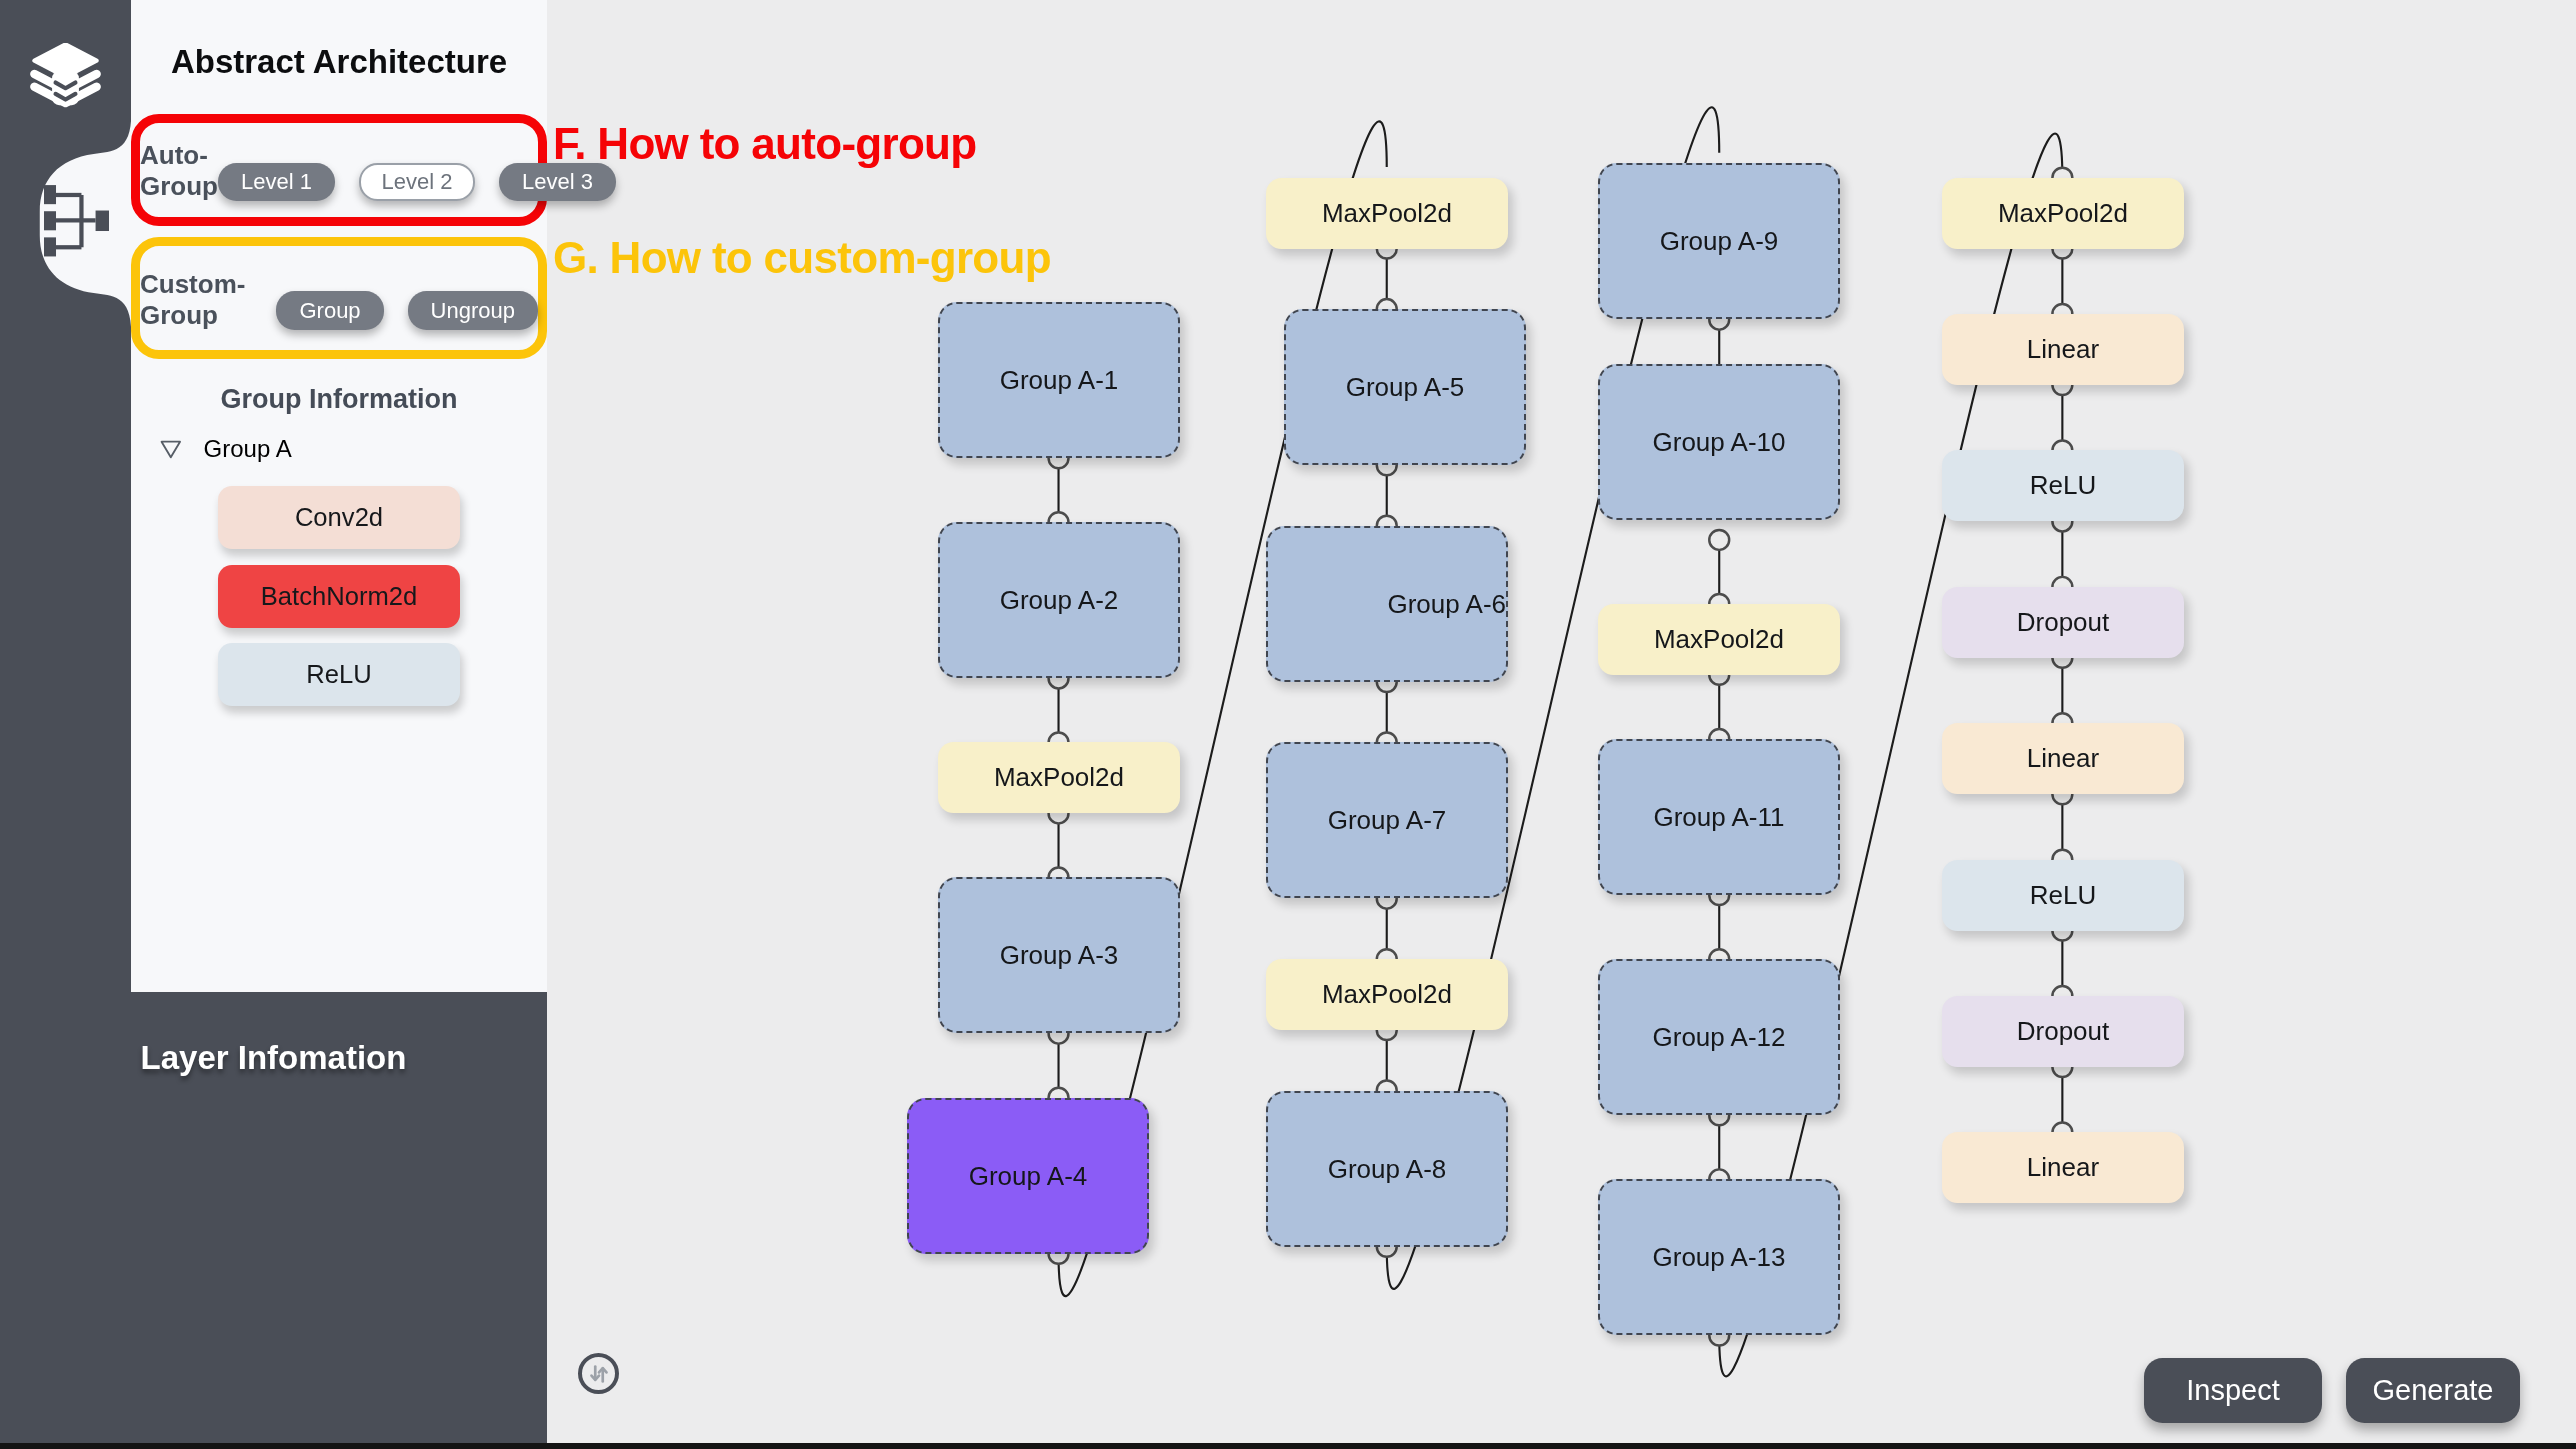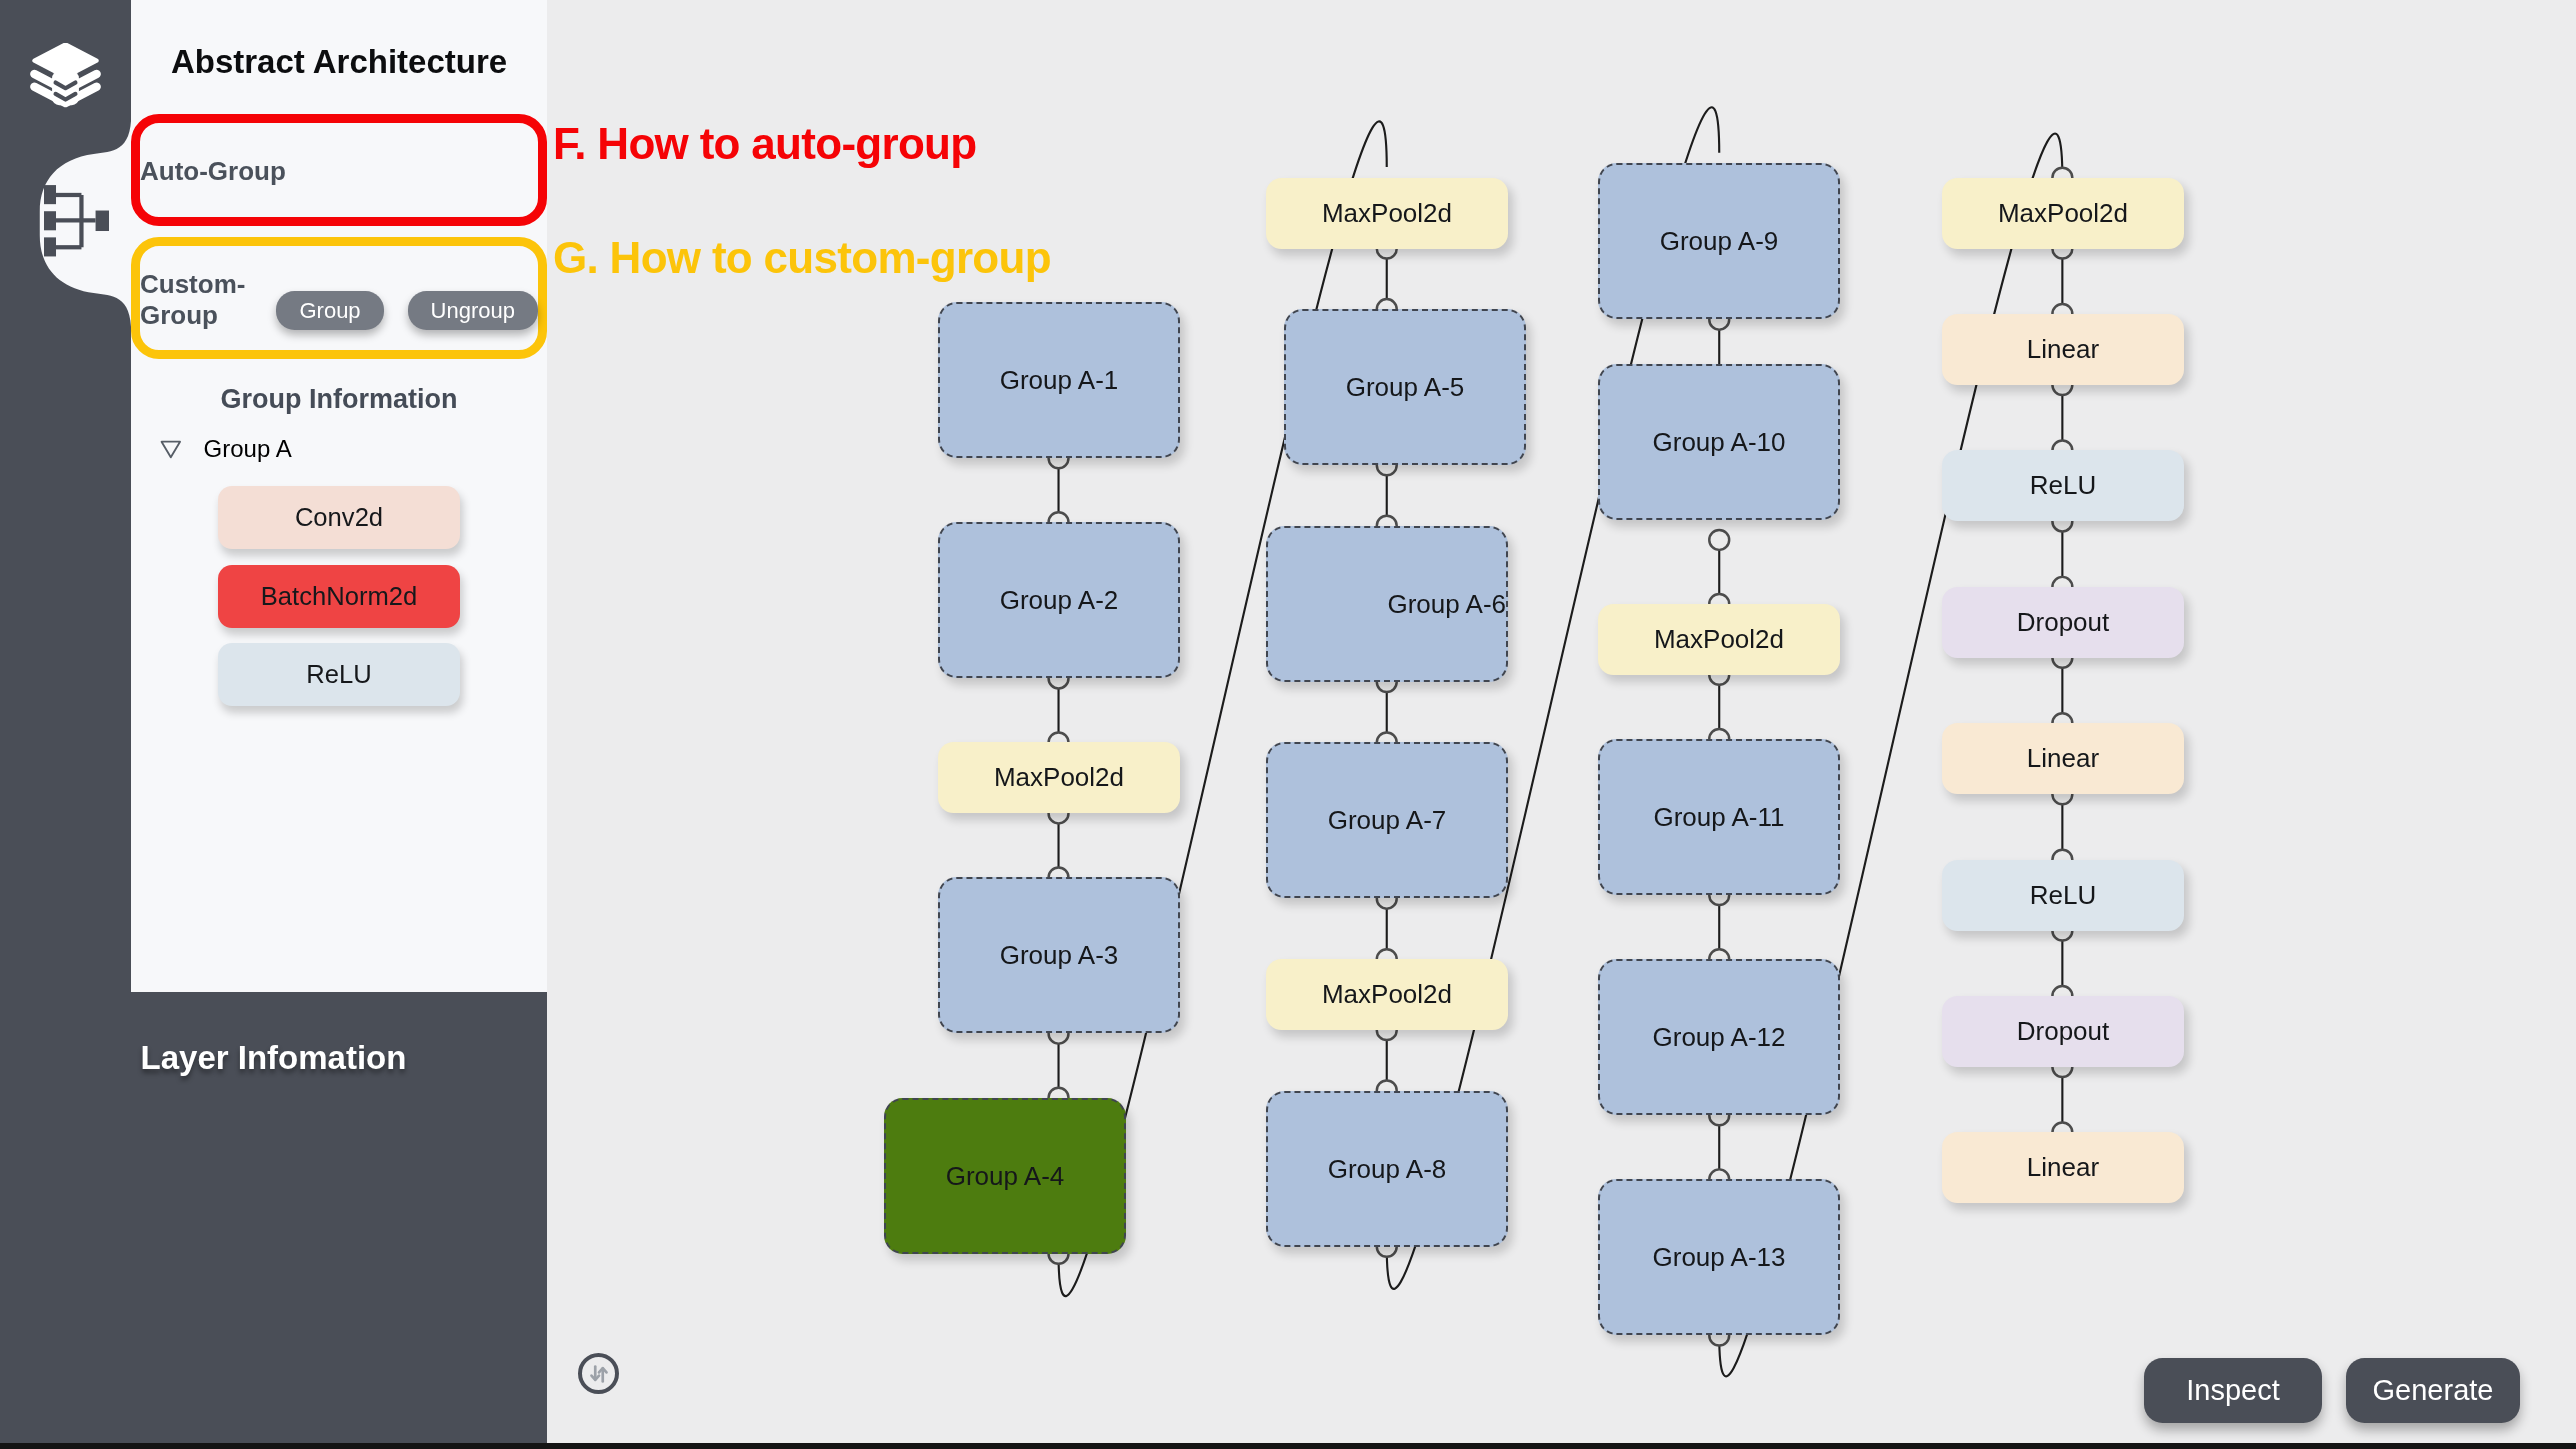--- a/index.html
+++ b/index.html
@@ -135,21 +135,21 @@
     </div>
     <div class="node node-group" style="left: 938px; top: 522px; width: 242px; height: 156px; background: rgb(174, 193, 220);">
       <span>Group A-2</span>
     </div>
     <div class="node node-small" style="left: 938px; top: 742px; width: 242px; height: 71px; background: rgb(248, 240, 201);">
       <span>MaxPool2d</span>
     </div>
     <div class="node node-group" style="left: 938px; top: 877px; width: 242px; height: 156px; background: rgb(174, 193, 220);">
       <span>Group A-3</span>
     </div>
-    <div class="node node-group" style="left: 884px; top: 1098px; width: 242px; height: 156px; background: #4d7c0f;">
+    <div class="node node-group" style="left: 907px; top: 1098px; width: 242px; height: 156px; background: #8b5cf6;">
       <span>Group A-4</span>
     </div>
     <div class="node node-small" style="left: 1266px; top: 178px; width: 242px; height: 71px; background: rgb(248, 240, 201);">
       <span>MaxPool2d</span>
     </div>
     <div class="node node-group" style="left: 1284px; top: 309px; width: 242px; height: 156px; background: rgb(174, 193, 220);">
       <span>Group A-5</span>
     </div>
     <div class="node node-group" style="left: 1266px; top: 526px; width: 242px; height: 156px; background: rgb(174, 193, 220); justify-content: flex-end;">
       <span>Group A-6</span>
@@ -234,20 +234,25 @@
       <path d="M53,22 V96"></path>
       <path d="M17,96 H53"></path>
       <path d="M17,58 H73"></path>
   </g>
 </svg>
 
 <div class="panel-title">Abstract Architecture</div>
 
 <div id="auto-box" class="anno-box">
   <div class="section-title">Auto-Group</div>
+  <div id="level-buttons" class="btn-row">
+      <button class="pill">Level 1</button>
+      <button class="pill ghost">Level 2</button>
+      <button class="pill">Level 3</button>
+    </div>
 </div>
 
 <div id="custom-box" class="anno-box">
   <div class="section-title">Custom-Group</div>
   <div id="custom-buttons" class="btn-row">
       <button class="pill">Group</button>
       <button class="pill">Ungroup</button>
     </div>
 </div>
 

